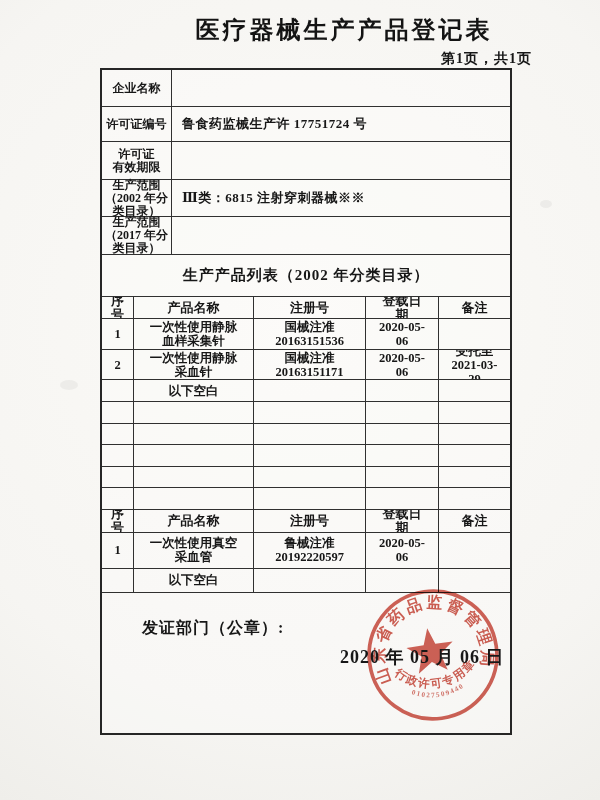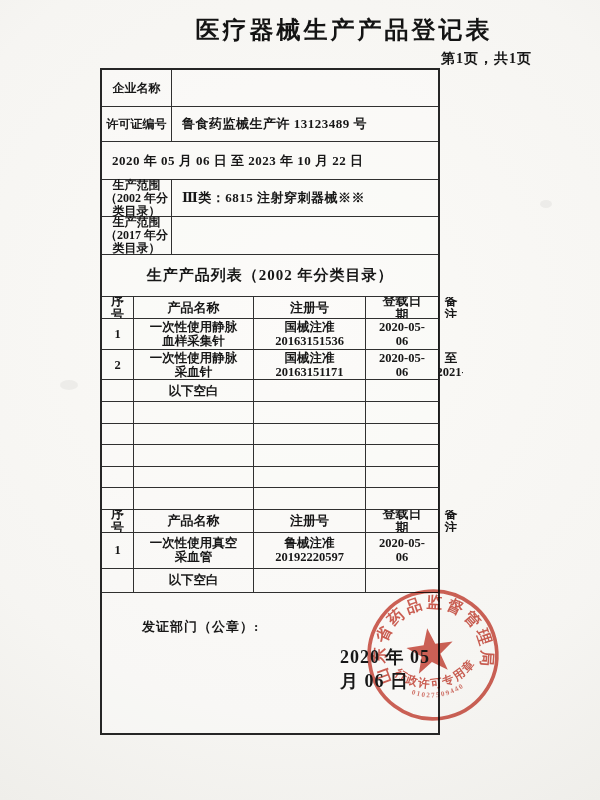--- a/index.html
+++ b/index.html
@@ -19,21 +19,21 @@
     position:absolute;left:0;top:14px;width:600px;
     text-align:center;font-size:24px;font-weight:700;letter-spacing:3px;
     color:#141414;
     padding-left:44px;
   }
   .page-info{
     position:absolute;right:68px;top:50px;
     font-size:14px;font-weight:700;letter-spacing:1px;
   }
   .doc-table{
-    position:absolute;left:100px;top:68px;width:340px;height:667px;
+    position:absolute;left:100px;top:68px;width:412px;height:667px;
     border:2px solid rgba(20,20,20,.92);
     box-sizing:border-box;
     background:rgba(255,255,255,.25);
   }
   
   .info-row{display:flex;box-sizing:border-box;border-bottom:1.5px solid rgba(25,25,25,.9);}
   .info-label{
     width:70px;flex:0 0 70px;box-sizing:border-box;
     border-right:1.5px solid rgba(25,25,25,.9);
     display:flex;align-items:center;justify-content:center;text-align:center;
@@ -60,21 +60,21 @@
     display:flex;align-items:center;justify-content:center;text-align:center;
     font-size:12.5px;font-weight:700;line-height:14px;white-space:pre-line;
     padding:1px 12px;overflow:hidden;
   }
   .pt-cell:last-child{border-right:none;}
   .pt-head .pt-cell{font-size:13px;}
   
   .footer-area{position:relative;box-sizing:border-box;height:104px;}
   .issuing-label{
     position:absolute;left:40px;top:25px;
-    font-size:13px;font-weight:700;letter-spacing:1px;
+    font-size:16px;font-weight:700;letter-spacing:1px;
   }
   .stamp-date{
     position:absolute;left:238px;top:52px;
     font-size:18px;font-weight:700;letter-spacing:1px;z-index:3;
   }
   .stamp{
     position:absolute;left:255px;top:-14px;width:152px;height:152px;
     z-index:2;mix-blend-mode:multiply;opacity:.88;
     transform:rotate(-8deg);
   }
@@ -88,24 +88,25 @@
   <div class="doc-title">医疗器械生产产品登记表</div>
   <div class="page-info">第1页，共1页</div>
 
   <div class="doc-table">
 
     <div class="info-row" style="height:37px">
       <div class="info-label">企业名称</div>
     </div>
     <div class="info-row" style="height:35px">
       <div class="info-label">许可证编号</div>
-      <div class="info-value">鲁食药监械生产许 13123489 号</div>
+      <div class="info-value">鲁食药监械生产许 17751724 号</div>
     </div>
     <div class="info-row" style="height:38px">
-      <div class="info-value">2020 年 05 月 06 日  至 2023 年 10 月 22 日</div>
+      <div class="info-label">许可证
+有效期限</div>
     </div>
     <div class="info-row" style="height:37px">
       <div class="info-label">生产范围
 （2002 年分
 类目录）</div>
       <div class="info-value">Ⅲ类：6815 注射穿刺器械※※</div>
     </div>
     <div class="info-row" style="height:38px">
       <div class="info-label">生产范围
 （2017 年分

